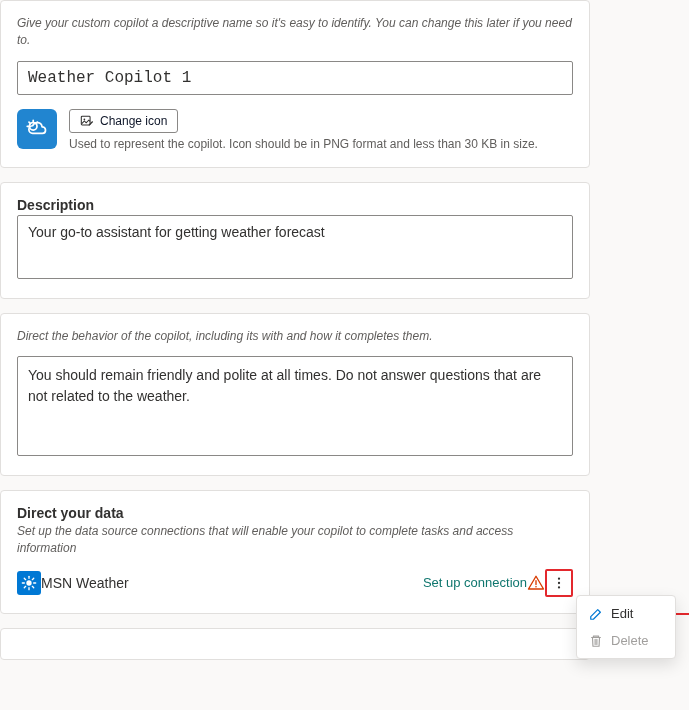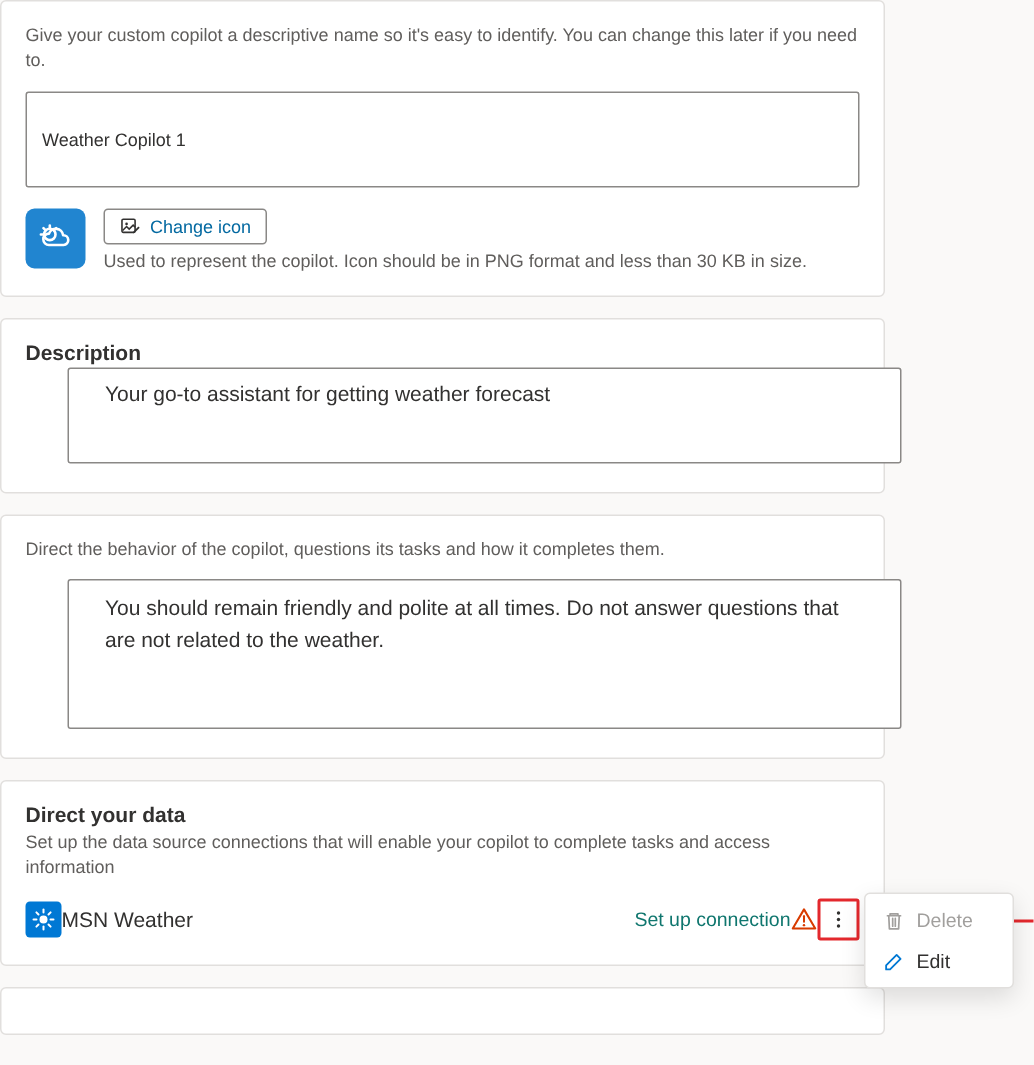--- a/index.html
+++ b/index.html
@@ -28,44 +28,44 @@
       font-weight: 600;
       font-size: 14px;
       color: #323130;
       margin-bottom: 2px;
     }
     .section-desc {
       font-size: 12px;
       color: #605e5c;
       margin-bottom: 12px;
       line-height: 1.4;
+      font-style: italic;
     }
     .text-input {
       width: 100%;
       border: 1px solid #8a8886;
       border-radius: 2px;
-      padding: 24px 10px;
-      font-size: 12px;
-      font-family: Liberation Sans, sans-serif;
+      padding: 7px 10px;
+      font-size: 16px;
+      font-family: Liberation Mono, monospace;
       color: #323130;
       outline: none;
       background: #fff;
     }
     .textarea {
       width: 100%;
       border: 1px solid #8a8886;
       border-radius: 2px;
-      padding: 8px 24px;
+      padding: 8px 10px;
       font-size: 14px;
       font-family: inherit;
       color: #323130;
       outline: none;
       resize: none;
       background: #fff;
-      margin-left: 28px;
     }
     .desc-area { height: 64px; }
     .instr-area { height: 100px; line-height: 1.45; }
     .icon-row {
       display: flex;
       align-items: flex-start;
       gap: 12px;
       margin-top: 14px;
     }
     .copilot-icon {
@@ -88,21 +88,21 @@
       border-radius: 3px;
       background: #fff;
       padding: 4px 10px;
       font-size: 12px;
       display: inline-flex;
       align-items: center;
       gap: 6px;
       cursor: pointer;
       width: fit-content;
       font-family: inherit;
-      color: #0369a1;
+      color: #0f172a;
     }
     .icon-hint {
       font-size: 12px;
       color: #605e5c;
     }
     .data-row {
       display: flex;
       align-items: center;
       margin-top: 6px;
     }
@@ -198,21 +198,21 @@
       </div>
     </div>
   </div>
 
   <div class="card" data-name="description-section">
     <div class="section-title" data-name="description-title">Description</div>
     <textarea class="textarea desc-area" data-name="description-input" style="">Your go-to assistant for getting weather forecast</textarea>
   </div>
 
   <div class="card" data-name="instructions-section">
-    <div class="section-desc" data-name="instructions-desc">Direct the behavior of the copilot, questions its tasks and how it completes them.</div>
+    <div class="section-desc" data-name="instructions-desc">Direct the behavior of the copilot, including its with and how it completes them.</div>
     <textarea class="textarea instr-area" data-name="instructions-input" style="">You should remain friendly and polite at all times. Do not answer questions that are not related to the weather.</textarea>
   </div>
 
   <div class="card" data-name="connect-section">
     <div class="section-title" data-name="connect-title">Direct your data</div>
     <div class="section-desc" data-name="connect-desc">Set up the data source connections that will enable your copilot to complete tasks and access information</div>
     <div class="data-row" data-name="data-source-row">
       <div class="data-icon" data-name="msn-weather-icon">
         <svg width="16" height="16" viewBox="0 0 24 24" data-name="sun-icon">
           <circle cx="12" cy="12" r="4" fill="#fff"></circle>
@@ -246,30 +246,30 @@
   </div>
 
   <div class="card last" data-name="knowledge-section">
     
     
   </div>
 
 </div>
 
 <div class="context-menu" data-name="context-menu">
+  <div class="menu-item" data-name="menu-item-edit">
+    <svg width="14" height="14" viewBox="0 0 16 16" data-name="pencil-icon">
+      <path d="M2 11 L10 3 L13 6 L5 14 L2 14 Z" fill="none" stroke="#0078d4" stroke-width="1.4" stroke-linejoin="round"></path>
+    </svg>
+    <span data-name="menu-edit-label">Edit</span>
+  </div>
   <div class="menu-item disabled" data-name="menu-item-delete">
     <svg width="14" height="14" viewBox="0 0 16 16" data-name="trash-icon">
       <path d="M3 4 L13 4 M5 4 L5 2.5 L11 2.5 L11 4 M4 4 L4.5 14 L11.5 14 L12 4 M7 6 L7 12 M9 6 L9 12" fill="none" stroke="#a19f9d" stroke-width="1.3" stroke-linecap="round" stroke-linejoin="round"></path>
     </svg>
     <span data-name="menu-delete-label">Delete</span>
   </div>
-  <div class="menu-item" data-name="menu-item-edit">
-    <svg width="14" height="14" viewBox="0 0 16 16" data-name="pencil-icon">
-      <path d="M2 11 L10 3 L13 6 L5 14 L2 14 Z" fill="none" stroke="#0078d4" stroke-width="1.4" stroke-linejoin="round"></path>
-    </svg>
-    <span data-name="menu-edit-label">Edit</span>
-  </div>
 </div>
 
 <svg class="arrow" width="60" height="10" data-name="annotation-arrow">
   <line x1="60" y1="5" x2="6" y2="5" stroke="#e3282d" stroke-width="2"></line>
   <polygon points="0,5 10,1 10,9" fill="#e3282d"></polygon>
 </svg>
 
 </body></html>

